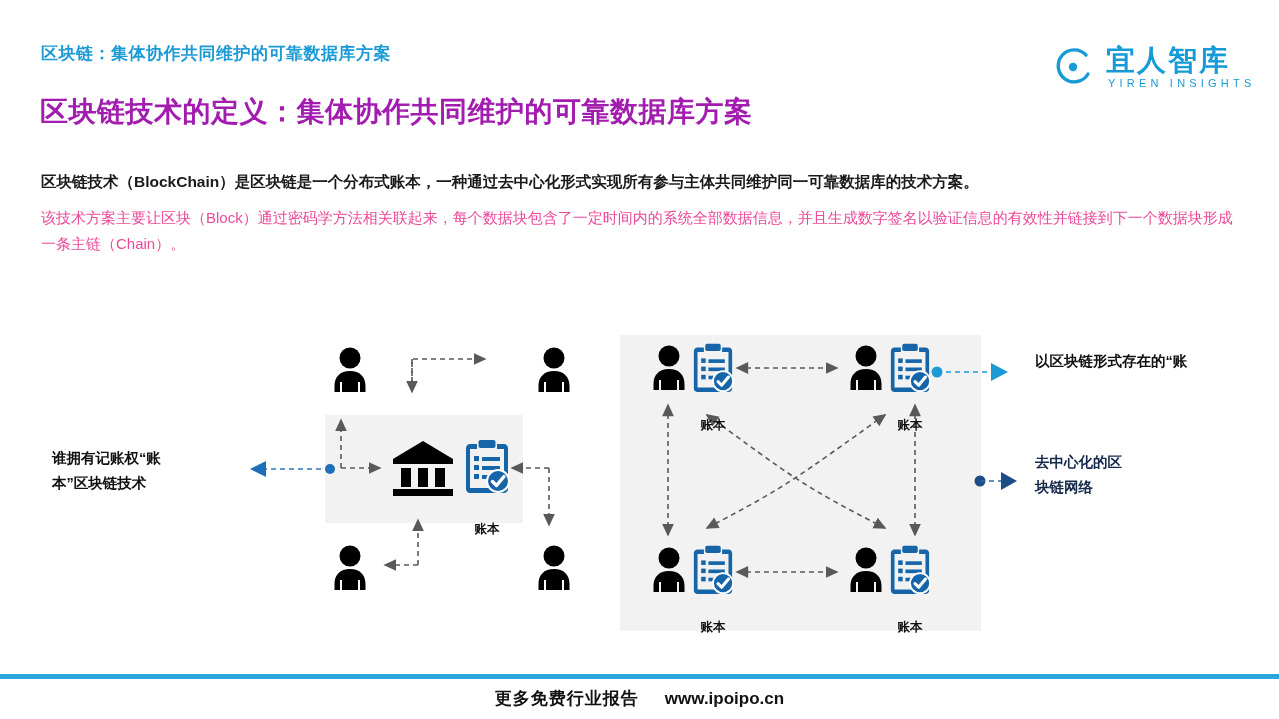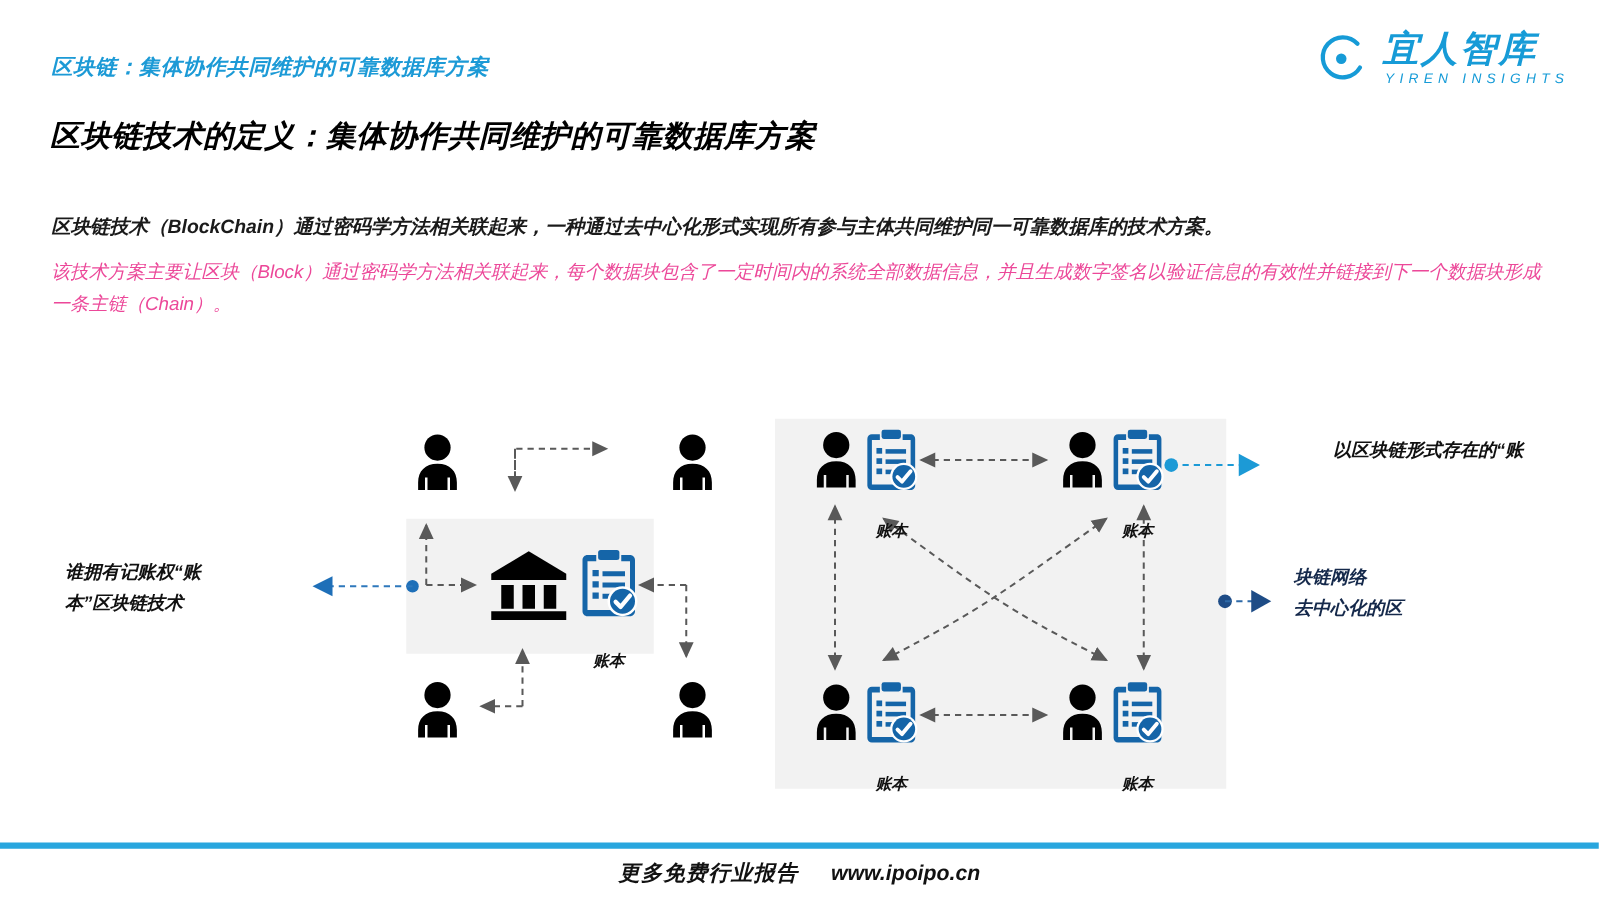--- a/index.html
+++ b/index.html
@@ -4,36 +4,36 @@
 <style>
   html,body{margin:0;padding:0;}
   body{
     width:1279px;height:719px;
     background:#ffffff;
     font-family:"Liberation Sans","DejaVu Sans",sans-serif;
     position:relative;
     overflow:hidden;
     -webkit-font-smoothing:antialiased;
   }
-  .slide{position:absolute;left:0;top:0;width:1279px;height:719px;font-style:italic;}
+  .slide{position:absolute;left:0;top:0;width:1279px;height:719px;}
 
   
   .eyebrow{
     position:absolute;left:41px;top:42px;
     font-size:17px;font-weight:bold;color:#1C9AD6;
     letter-spacing:.5px;white-space:nowrap;
   }
   .page-title{
     position:absolute;left:40px;top:93px;
-    font-size:24px;font-weight:bold;color:#000000;
+    font-size:28px;font-weight:bold;color:#a21caf;
     letter-spacing:.5px;white-space:nowrap;
   }
 
   
-  .logo{position:absolute;left:1052px;top:24px;width:200px;height:48px;}
+  .logo{position:absolute;left:1052px;top:44px;width:200px;height:48px;}
   .logo-mark{position:absolute;left:0;top:4px;width:44px;height:40px;}
   .logo-cn{
     position:absolute;left:54px;top:0px;
     font-size:29px;font-weight:bold;color:#169BD7;
     letter-spacing:2px;white-space:nowrap;line-height:32px;
   }
   .logo-en{
     position:absolute;left:56px;top:33px;
     font-size:11px;color:#169BD7;letter-spacing:4.2px;
     white-space:nowrap;font-weight:normal;text-align:center;
@@ -103,21 +103,21 @@
     <div class="logo-mark">
       <svg width="44" height="40" viewBox="0 0 44 40">
         <path d="M34 7 A16 16 0 1 0 36 26" fill="none" stroke="#169BD7" stroke-width="3.4" stroke-linecap="round"></path>
         <circle cx="21" cy="19" r="4.2" fill="#169BD7"></circle>
       </svg>
     </div>
     <div class="logo-cn">宜人智库</div>
     <div class="logo-en">YIREN INSIGHTS</div>
   </div>
 
-  <div class="lead">区块链技术（BlockChain）通过密码学方法相关联起来，一种通过去中心化形式实现所有参与主体共同维护同一可靠数据库的技术方案。</div>
+  <div class="lead">区块链技术（BlockChain）是区块链是一个分布式账本，一种通过去中心化形式实现所有参与主体共同维护同一可靠数据库的技术方案。</div>
   <div class="para">该技术方案主要让区块（Block）通过密码学方法相关联起来，每个数据块包含了一定时间内的系统全部数据信息，并且生成数字签名以验证信息的有效性并链接到下一个数据块形成一条主链（Chain）。</div>
 
 
   <div class="diagram">
 
     <div class="graybox gb-left"></div>
     <div class="graybox gb-right"></div>
 
     <svg style="position:absolute;left:0;top:0;" width="1279" height="330">
       <defs>
@@ -326,27 +326,27 @@
         <path d="M29.5 43.5 L33.5 47.5 L41 38.5" fill="none" stroke="#ffffff" stroke-width="3.4" stroke-linecap="round" stroke-linejoin="round"></path>
       </svg>
     </div>
     <div class="ledger-label" style="left:880px;top:275px;">账本</div>
 
     <div class="callout" style="left:52px;top:126px;width:190px;">
       <div>谁拥有记账权“账</div>
       <div>本”区块链技术</div>
     </div>
 
-    <div class="callout" style="left:1035px;top:29px;width:215px;text-align:center;">
+    <div class="callout" style="left:1035px;top:29px;width:215px;">
       <div>以区块链形式存在的“账</div>
     </div>
 
     <div class="callout navy" style="left:1035px;top:130px;width:200px;">
+      <div>去中心化的区</div>
       <div>块链网络</div>
-      <div>去中心化的区</div>
     </div>
 
   </div>
 
   <div class="footer-bar"></div>
   <div class="footer-text">
     <span>更多免费行业报告</span><span class="url">www.ipoipo.cn</span>
   </div>
 
 </div>

